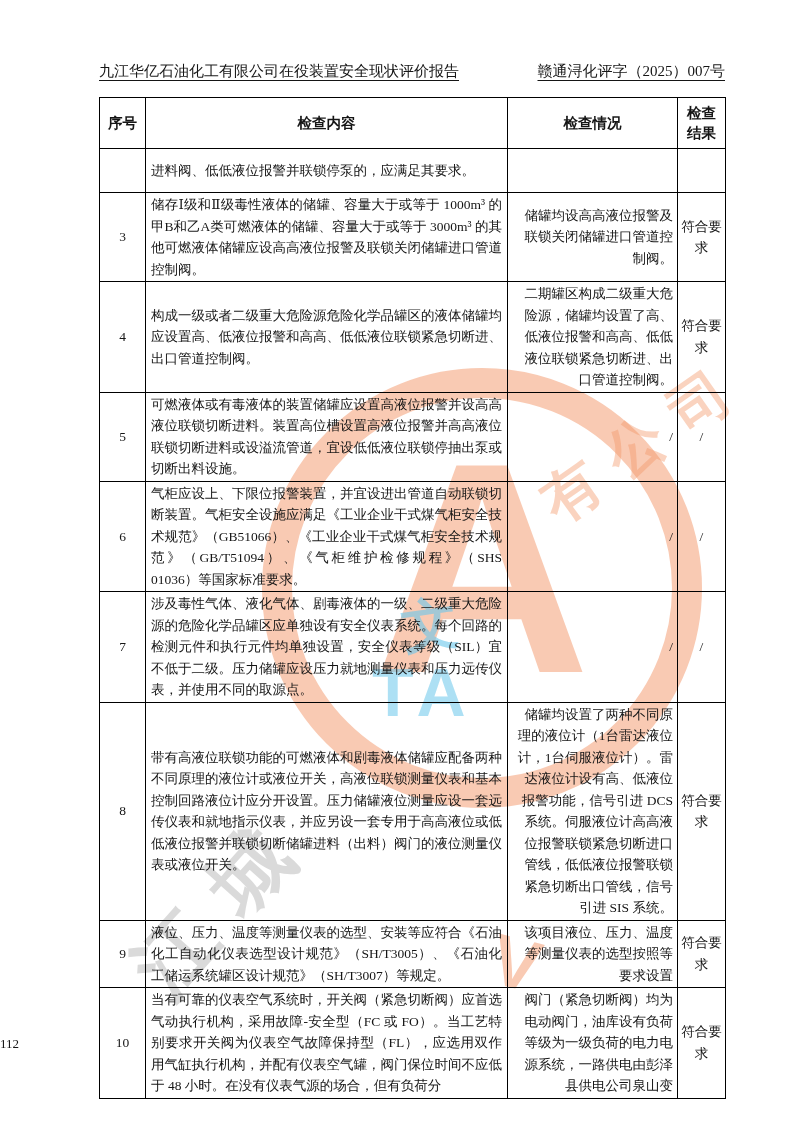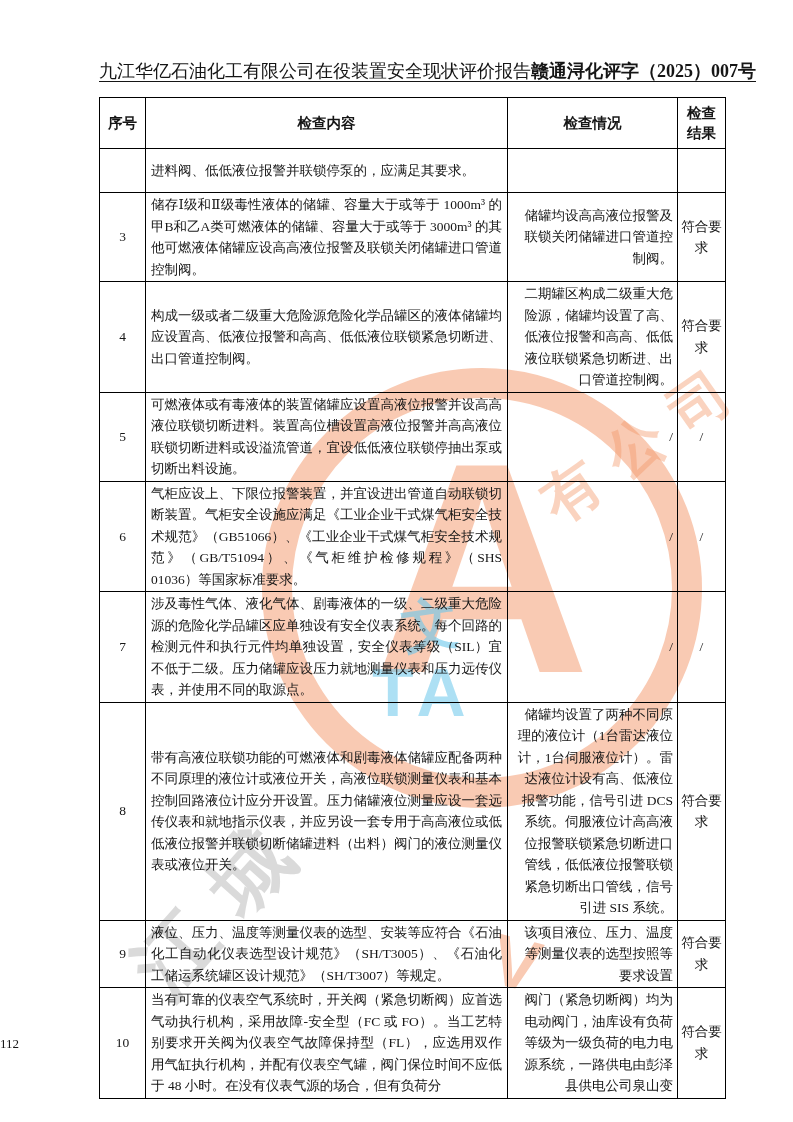--- a/index.html
+++ b/index.html
@@ -5,24 +5,24 @@
   html,body{margin:0;padding:0;background:#e8e8e8;}
   .page{
     position:relative;width:793px;height:1122px;background:#ffffff;
     margin:0 auto;overflow:hidden;
     font-family:"Liberation Serif","DejaVu Serif",serif;color:#151515;
   }
   
   .page-header{
     position:absolute;left:99px;top:62px;width:626px;
     display:flex;justify-content:space-between;align-items:baseline;
-    font-size:18px;line-height:18px;white-space:nowrap;
+    font-size:15px;line-height:18px;white-space:nowrap;
   }
   .hdr-left{text-decoration:underline;text-underline-offset:4px;}
-  .hdr-right{font-weight:bold;text-decoration:underline;text-underline-offset:4px;}
+  .hdr-right{font-weight:normal;text-decoration:underline;text-underline-offset:4px;}
   
   .watermark{position:absolute;inset:0;z-index:1;pointer-events:none;}
   .wm-ring{
     position:absolute;left:262px;top:368px;width:380px;height:380px;
     border:30px solid rgba(244,150,103,0.50);border-radius:50%;
   }
   .wm-a{
     position:absolute;left:322px;top:408px;width:320px;text-align:center;
     font-size:300px;line-height:320px;font-weight:bold;
     color:rgba(244,150,103,0.50);font-family:"Liberation Sans",sans-serif;

